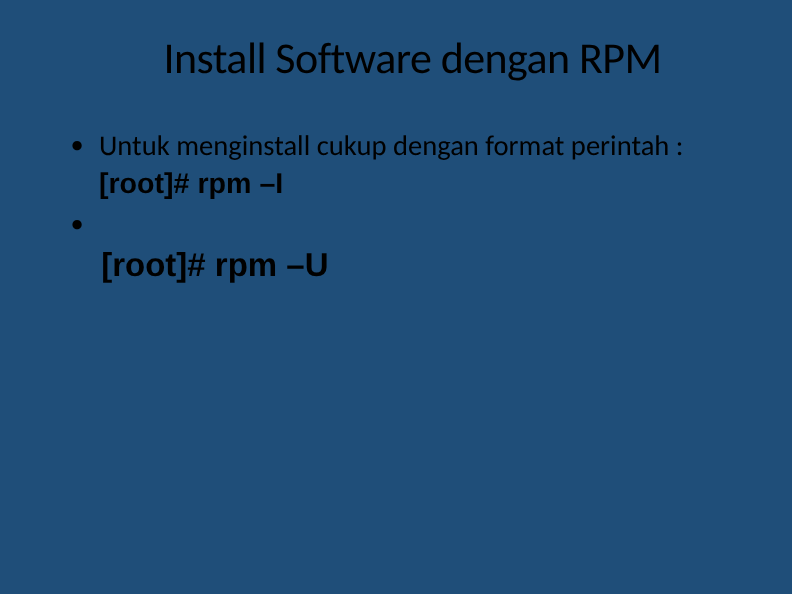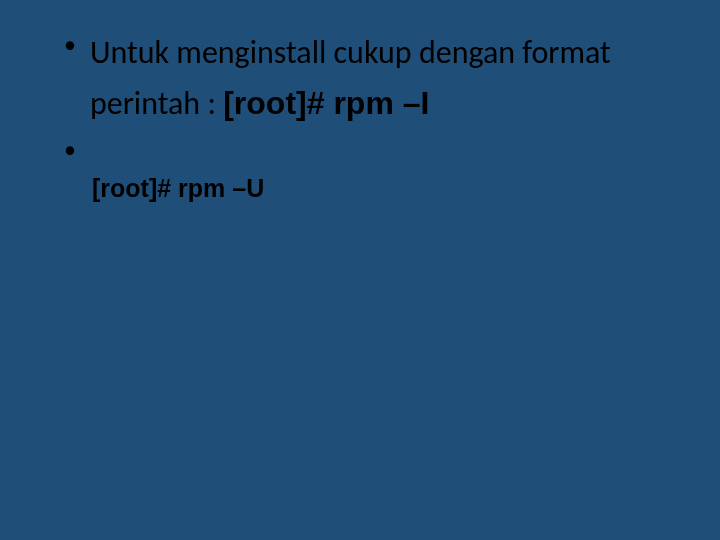--- a/index.html
+++ b/index.html
@@ -37,39 +37,40 @@
       align-items: flex-start;
       margin-bottom: 4px;
     }
     .bullet-marker {
       font-size: 24px;
       line-height: 34px;
       margin-right: 14px;
       flex-shrink: 0;
     }
     .bullet-text {
-      font-size: 32px;
-      line-height: 50px;
+      font-size: 26px;
+      line-height: 34px;
     }
     .cmd {
       font-weight: 700;
       font-family: Arial, sans-serif;
     }
     .cmd-line {
-      font-size: 25px;
+      font-size: 30px;
       font-weight: 700;
       font-family: Arial, sans-serif;
       margin-left: 28px;
       line-height: 34px;
     }
   </style>
 </head>
 <body>
 
 <div class="slide">
+  <h1 class="title">Install Software dengan RPM</h1>
   <div class="content">
     <div class="bullet">
       <span class="bullet-marker">•</span>
       <span class="bullet-text">
         <span>Untuk menginstall cukup dengan format perintah : </span><span class="cmd">[root]# rpm –I</span>
       </span>
     </div>
     <div class="bullet">
       <span class="bullet-marker">•</span>
     </div>

